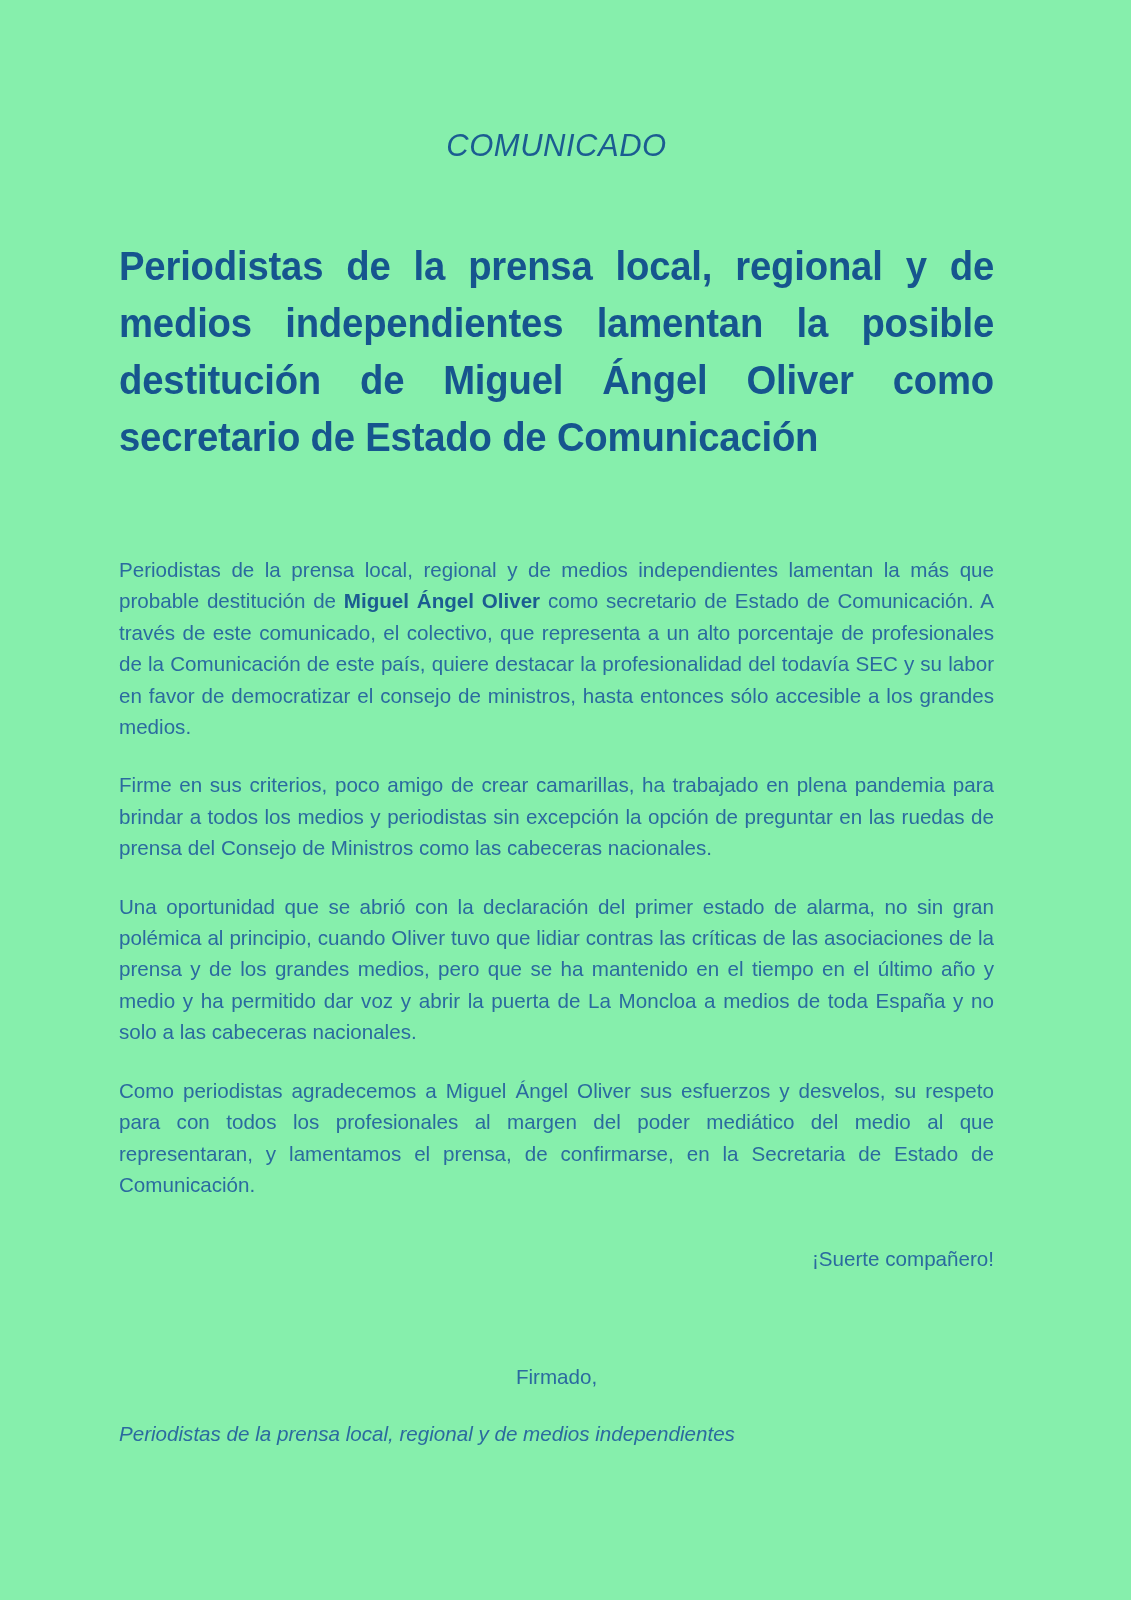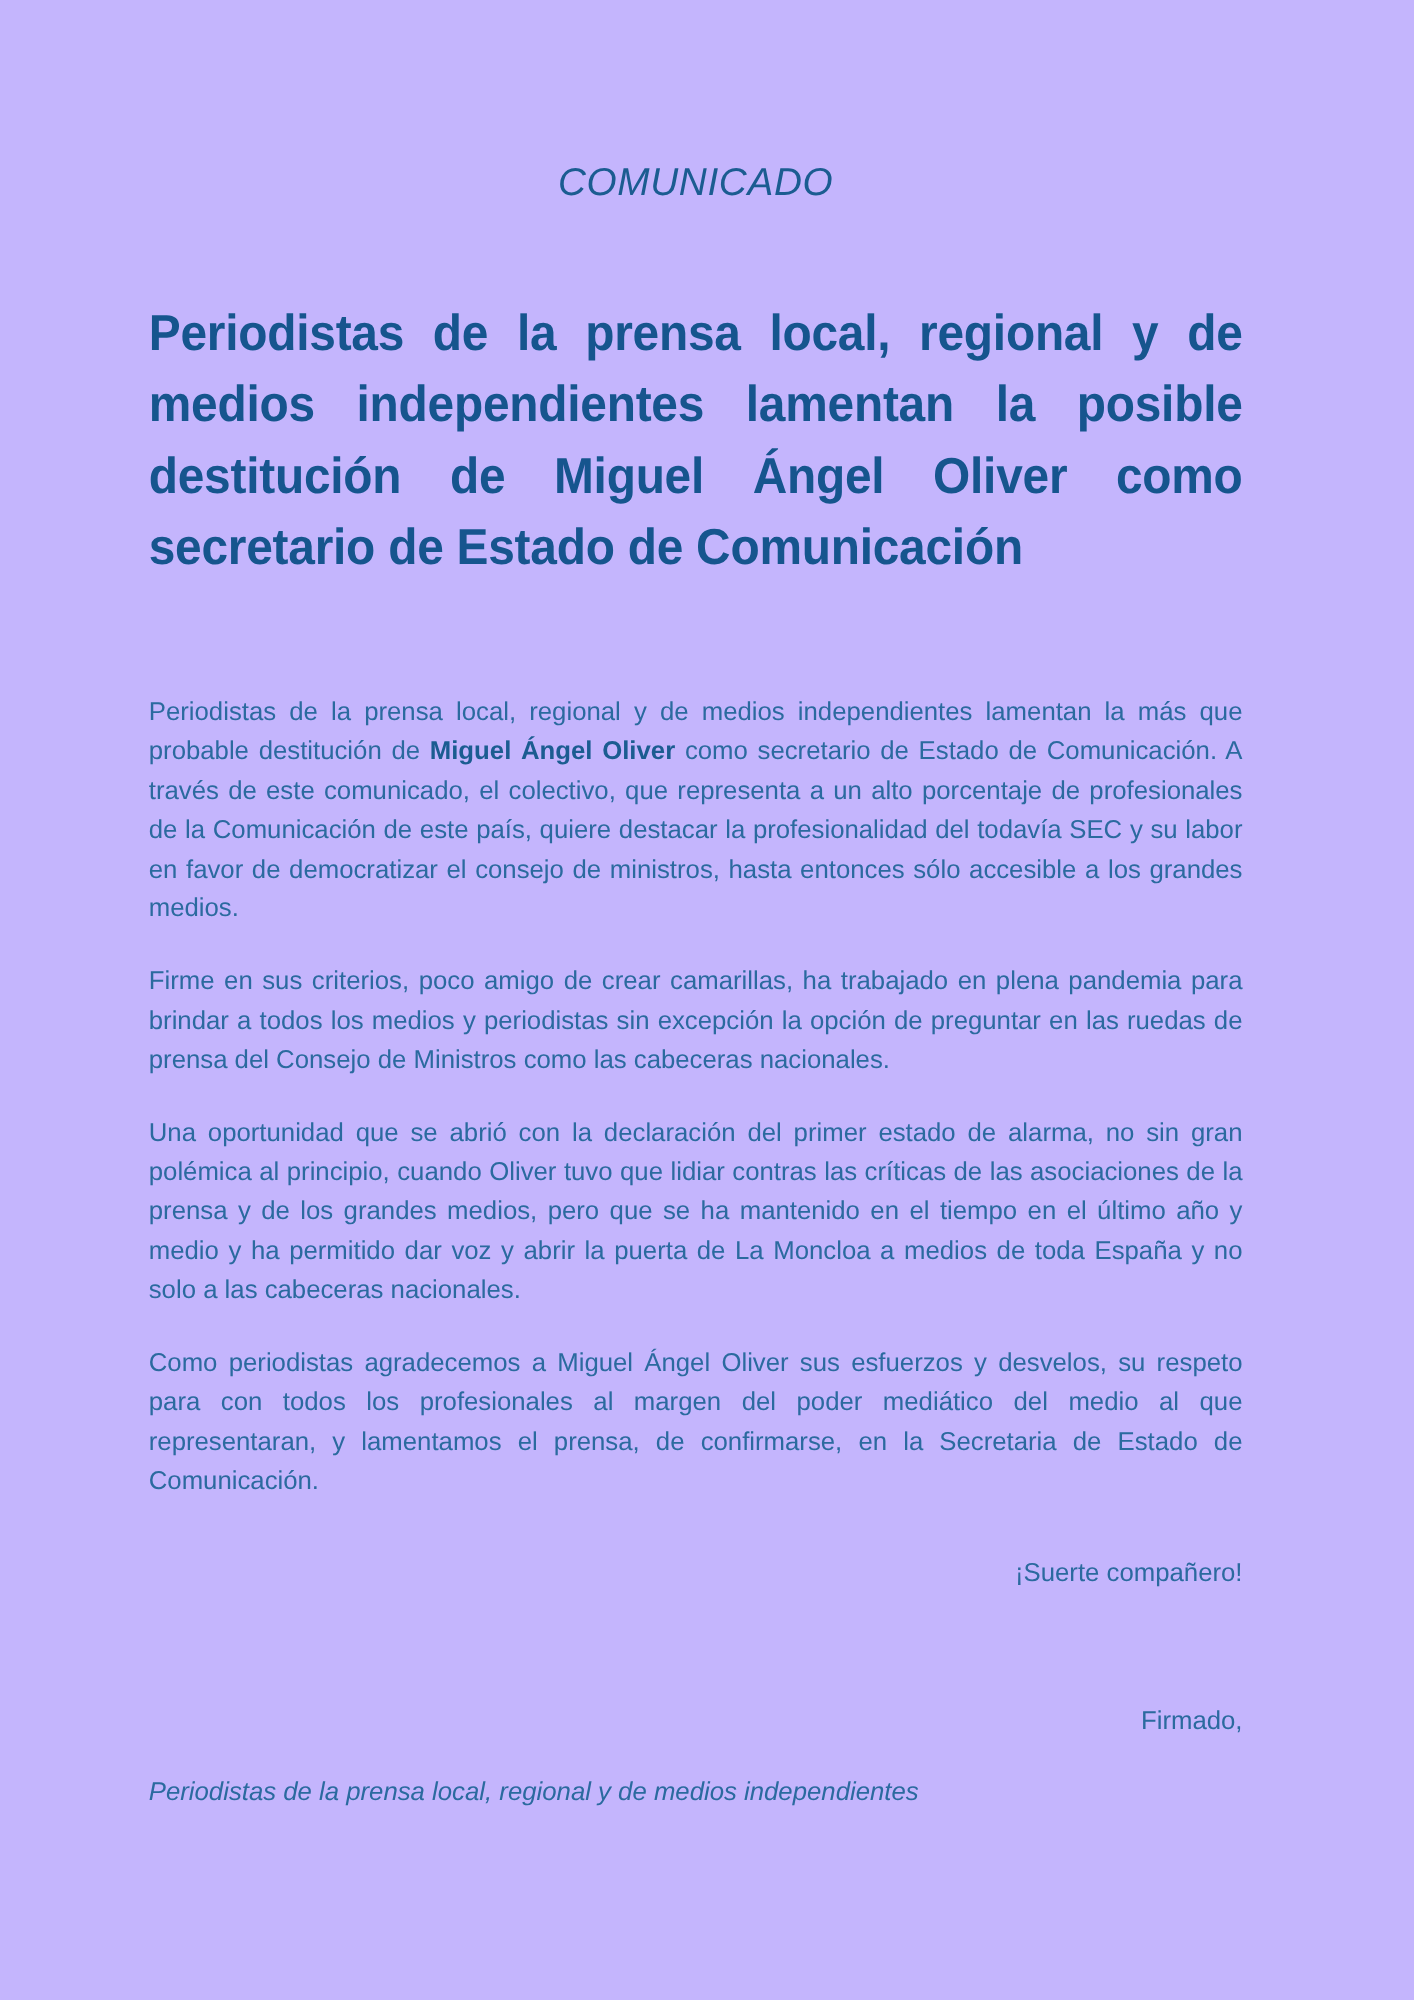--- a/index.html
+++ b/index.html
@@ -10,21 +10,21 @@
   body {
     width: 1131px;
     height: 1600px;
     font-family: "Liberation Sans", sans-serif;
     -webkit-font-smoothing: antialiased;
   }
   .page {
     position: relative;
     width: 1131px;
     height: 1600px;
-    background: #c4b5fd;
+    background: #86efac;
     box-sizing: border-box;
     overflow: hidden;
   }
   .content {
     position: absolute;
     left: 119px;
     top: 0;
     width: 875px;
   }
 
@@ -89,21 +89,21 @@
 
   
   .sig-block {
     padding-top: 86px;
   }
   .sig-label {
     margin: 0;
     font-size: 20.6px;
     line-height: 31.4px;
     color: #2B6A9F;
-    text-align: right;
+    text-align: center;
   }
   .sig-name {
     margin: 0;
     padding-top: 26px;
     font-size: 20.6px;
     line-height: 31.4px;
     color: #2B6A9F;
     font-style: italic;
     text-align: left;
   }

